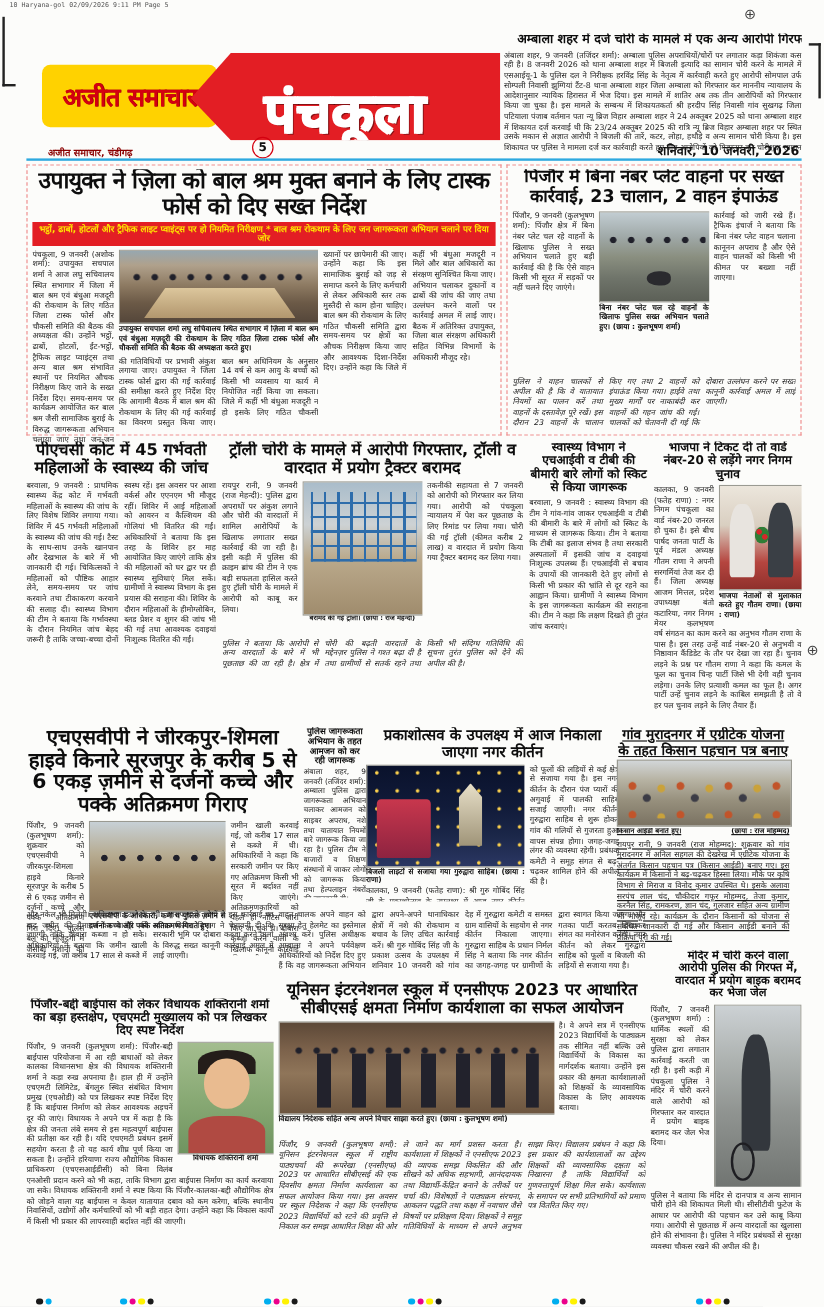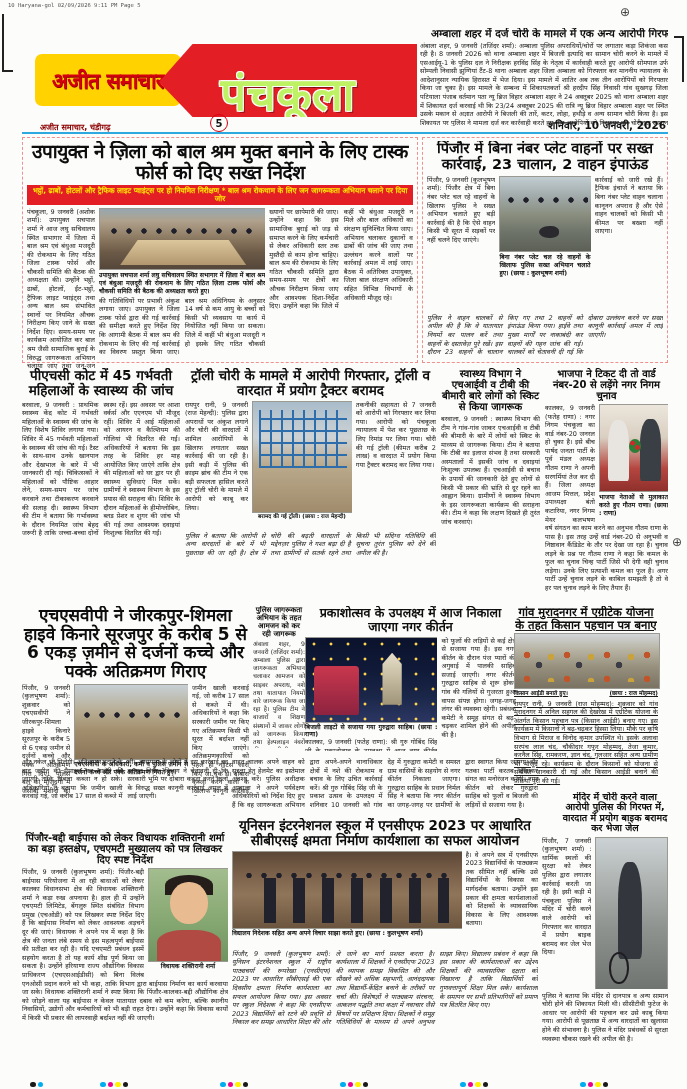--- a/index.html
+++ b/index.html
@@ -54,21 +54,21 @@
   .ph-school .figs{position:absolute;left:6%;right:6%;top:34%;bottom:6%;
         background:repeating-linear-gradient(90deg,rgba(0,0,0,0) 0 17px,#22222c 17px 29px);}
   .ph-bike{background:linear-gradient(180deg,#ccd1d4 0%,#adb2b0 30%,#909491 58%,#707471 100%);}
   .ph-bike .man{position:absolute;left:30%;top:16%;width:34%;height:64%;background:#33373d;border-radius:40% 40% 10% 10%;}
   .ph-bike .wheel{position:absolute;left:18%;bottom:4%;width:22%;height:18%;border:2px solid #1e1e22;border-radius:50%;background:rgba(0,0,0,0);}
   .masthead-brandbox{position:absolute;left:0;top:10px;width:146px;height:52px;background:#FFD200;border-radius:7px;
         display:flex;align-items:center;justify-content:center;}
   .masthead-brand{color:#D40010;font-size:21px;font-weight:800;letter-spacing:-0.5px;text-shadow:0.5px 0.5px 0 #8f0000;}
   .masthead-banner{position:absolute;left:124px;top:0;width:258px;height:73px;background:#E31E24;
         clip-path:polygon(13% 0,100% 0,100% 100%,13% 100%,0 52%);display:flex;align-items:center;justify-content:center;}
-  .masthead-edition{color:#bef264;font-size:45px;font-weight:800;letter-spacing:1px;
+  .masthead-edition{color:#ffffff;font-size:45px;font-weight:800;letter-spacing:1px;
         text-shadow:-1px -1px 0 #fff,1px -1px 0 #fff,-1px 1px 0 #fff,1px 1px 0 #fff,2px 2px 0 rgba(0,0,0,0.4);margin-top:24px;}
   .regmark{color:#444;font-size:12px;line-height:1;}
   .dot{width:5.5px;height:5.5px;border-radius:50%;display:inline-block;margin-right:2px;}
   .d-c{background:#00AEEF;} .d-m{background:#EC008C;} .d-y{background:#FFF200;} .d-k{background:#1A1A1A;}
   .cornerL{position:absolute;left:2px;top:14px;width:9px;height:56px;border-left:2px solid #222;border-bottom:2px solid #222;}
   .cornerR{position:absolute;right:3px;top:36px;width:8px;height:44px;border-right:2px solid #222;border-top:2px solid #222;}
 </style>
 </head>
 <body>
 

